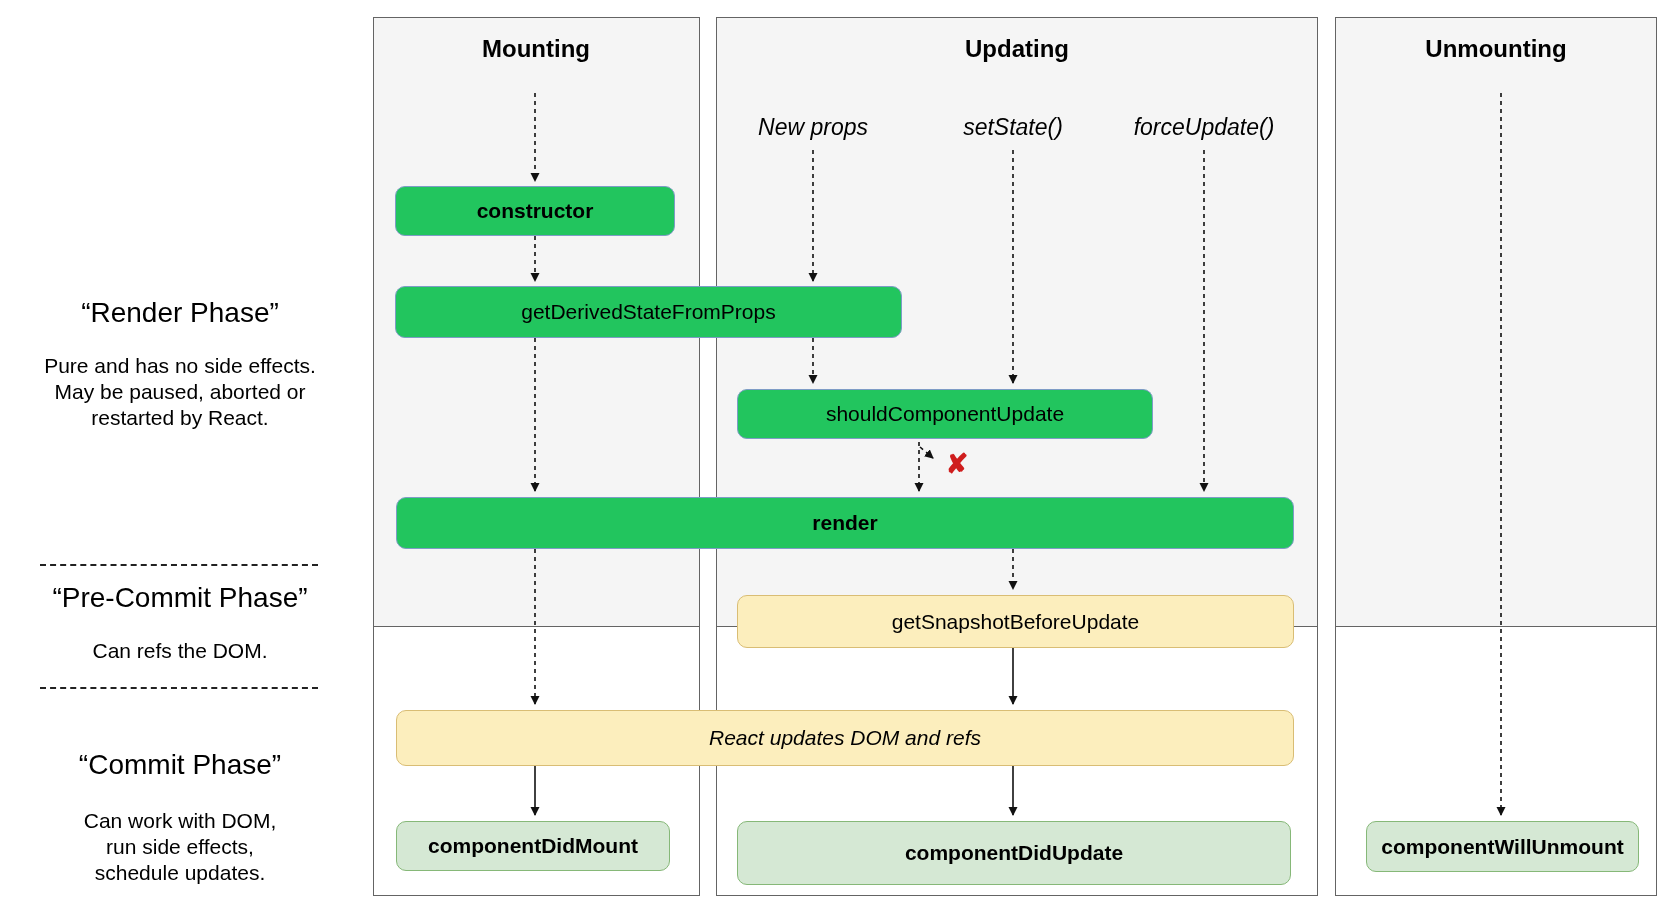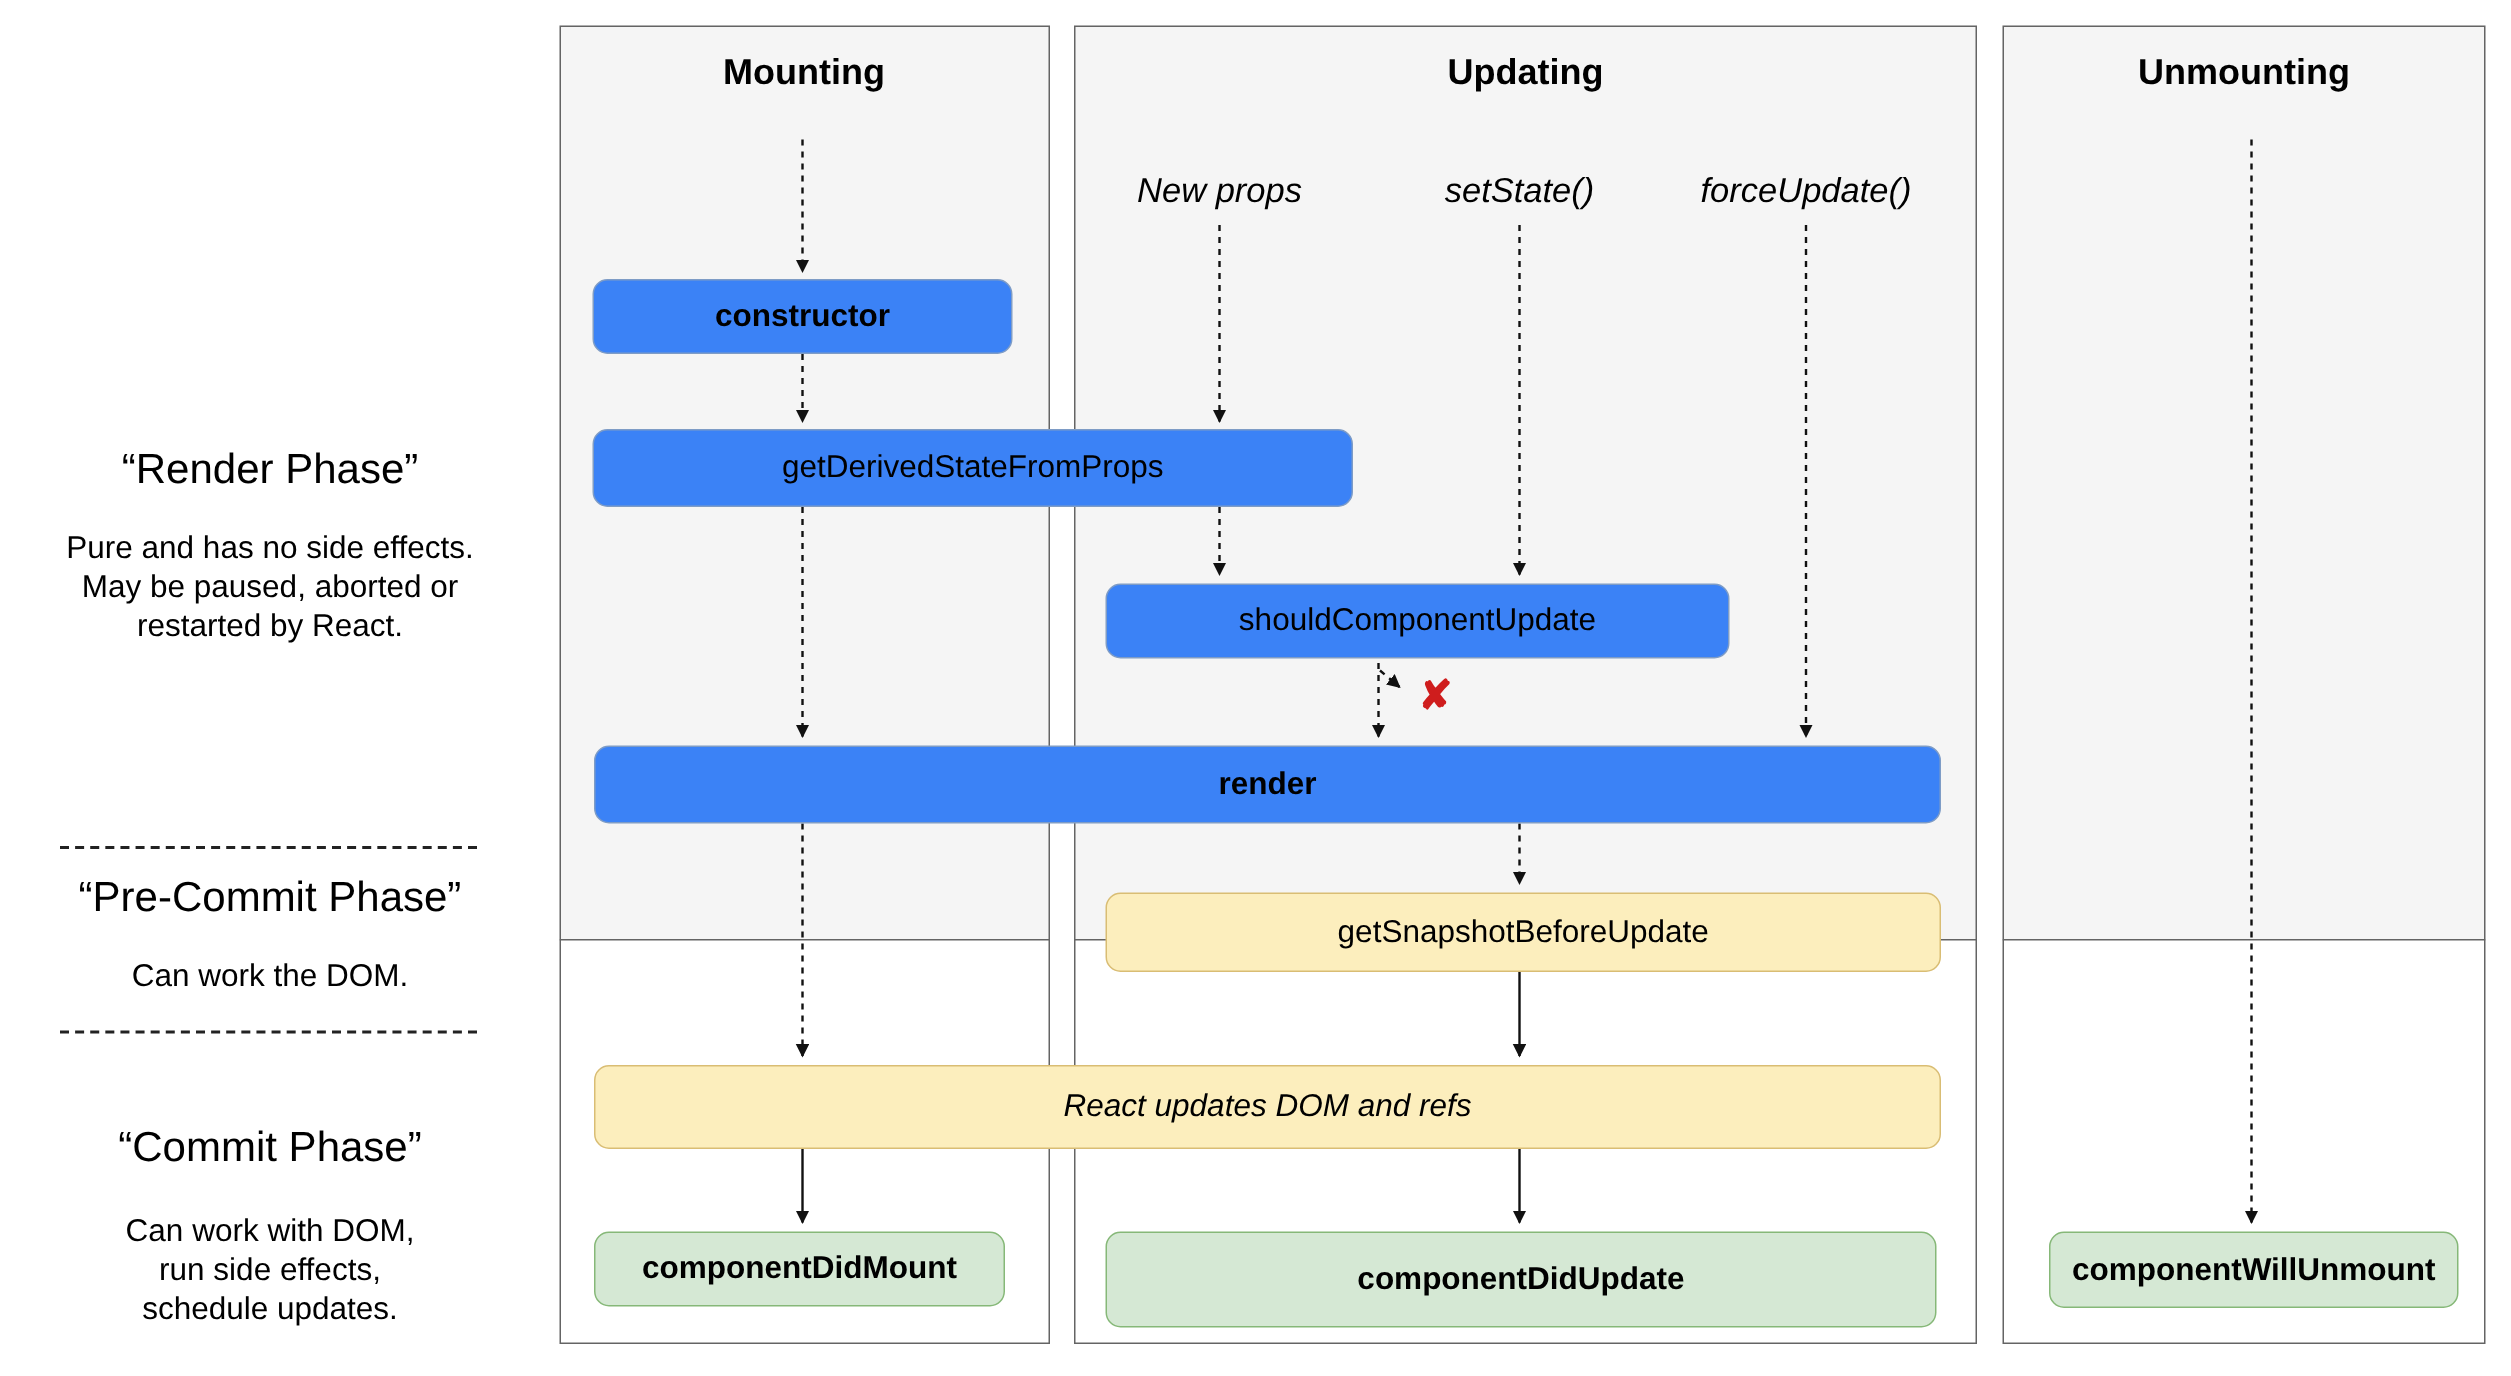--- a/index.html
+++ b/index.html
@@ -8,21 +8,21 @@
     font-family:"Liberation Sans", sans-serif;color:#000;overflow:hidden;
   }
   .panel{position:absolute;border:1.6px solid #646464;box-sizing:border-box;}
   .panel.gray{background:#f5f5f5;}
   .panel.white{background:#ffffff;}
   .box{
     position:absolute;box-sizing:border-box;border-radius:10px;
     display:flex;align-items:center;justify-content:center;
     font-size:21px;border:1.6px solid;z-index:3;
   }
-  .blue{background:#3b82f6;border-color:#7e9cc6;}
+  .blue{background:#22c55e;border-color:#7e9cc6;}
   .yellow{background:#fceebd;border-color:#d9bd74;}
   .green{background:#d5e8d4;border-color:#86b878;}
   .bold{font-weight:bold;}
   .italic{font-style:italic;}
   .ctext{position:absolute;transform:translate(-50%,-50%);white-space:nowrap;z-index:4;}
   .h1{font-size:24px;font-weight:bold;}
   .trigger{font-size:23px;font-style:italic;}
   .sideheading{font-size:28px;font-weight:normal;}
   .sidebody{font-size:21px;}
   .divider{position:absolute;width:278px;left:40px;border-top:2px dashed #222;z-index:1;}
@@ -45,21 +45,21 @@
   <div class="panel white" style="left:1335px;top:626px;width:322px;height:270px;"></div>
 
   <div class="ctext sideheading" style="left:180px;top:313px;">“Render Phase”</div>
   <div class="ctext sidebody" style="left:180px;top:366px;">Pure and has no side effects.</div>
   <div class="ctext sidebody" style="left:180px;top:392px;">May be paused, aborted or</div>
   <div class="ctext sidebody" style="left:180px;top:418px;">restarted by React.</div>
 
   <div class="divider" style="top:564px;"></div>
 
   <div class="ctext sideheading" style="left:180px;top:598px;">“Pre-Commit Phase”</div>
-  <div class="ctext sidebody" style="left:180px;top:651px;">Can work the DOM.</div>
+  <div class="ctext sidebody" style="left:180px;top:651px;">Can refs the DOM.</div>
 
   <div class="divider" style="top:687px;"></div>
 
   <div class="ctext sideheading" style="left:180px;top:765px;">“Commit Phase”</div>
   <div class="ctext sidebody" style="left:180px;top:821px;">Can work with DOM,</div>
   <div class="ctext sidebody" style="left:180px;top:847px;">run side effects,</div>
   <div class="ctext sidebody" style="left:180px;top:873px;">schedule updates.</div>
 
   <div class="ctext h1" style="left:536px;top:49px;">Mounting</div>
   <div class="ctext h1" style="left:1017px;top:49px;">Updating</div>

